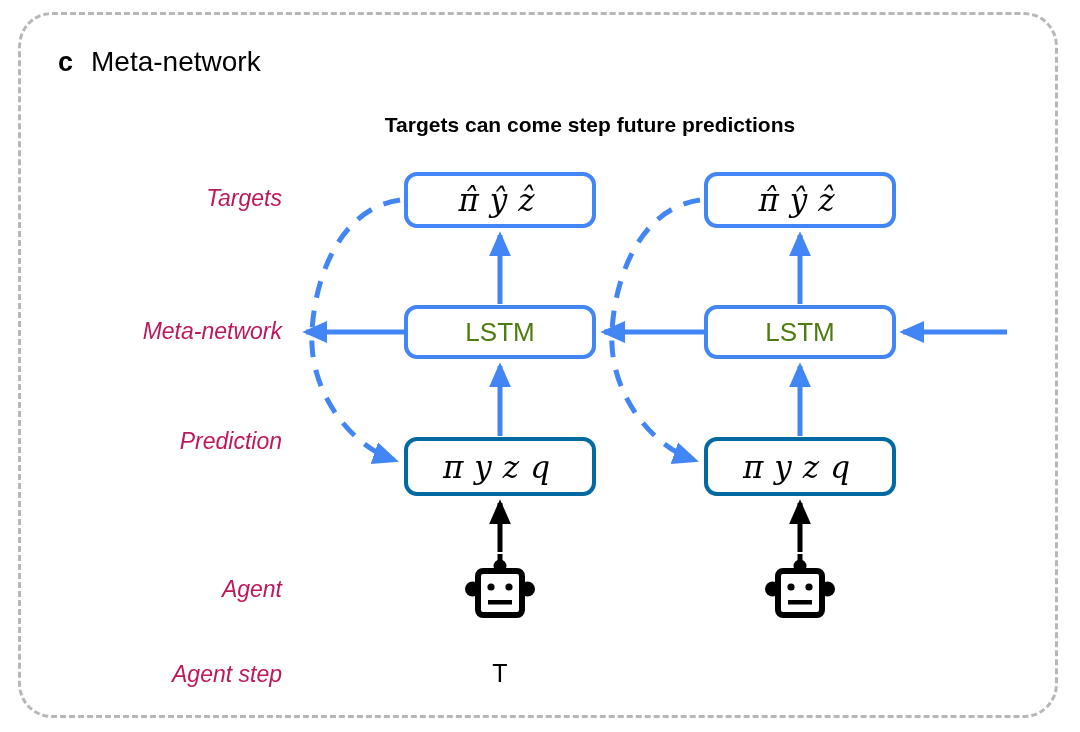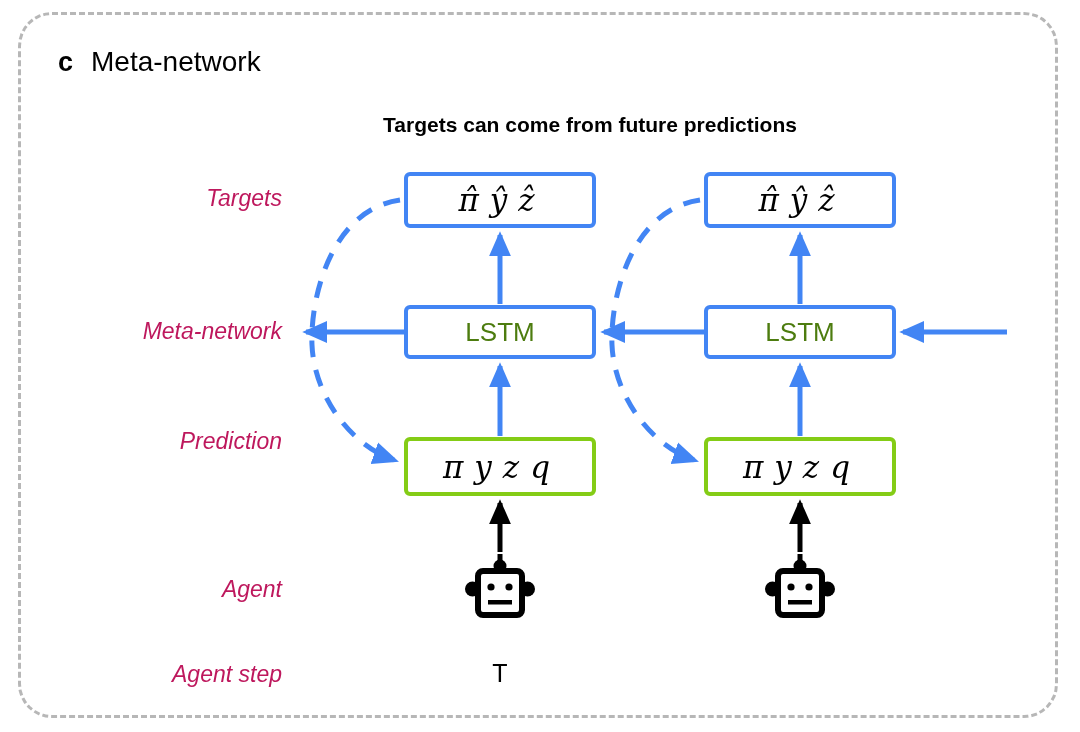--- a/index.html
+++ b/index.html
@@ -93,24 +93,24 @@
   }
 
   
   .node {
     position: absolute;
     box-sizing: border-box;
     display: flex;
     align-items: center;
     justify-content: center;
     background: #ffffff;
-    border-radius: 6px;
+    border-radius: 13px;
   }
   .node.blue  { border: 4px solid #4285f4; }
-  .node.black { border: 4px solid #84cc16; text-align: right; }
+  .node.black { border: 4px solid #0369a1; text-align: right; }
 
   .node-text {
     font-size: 26px;
     color: #4d7c0f;
     white-space: nowrap;
     text-align: right;
   }
   .math {
     font-family: "DejaVu Serif", serif;
     font-style: italic;
@@ -154,21 +154,21 @@
 
 <div id="page">
 
   <div id="panel-border"></div>
 
   <div id="panel-heading">
     <span id="panel-letter">c</span>
     <span id="panel-title">Meta-network</span>
   </div>
 
-  <div id="subtitle">Targets can come from future predictions</div>
+  <div id="subtitle">Targets can come step future predictions</div>
 
   <div class="row-label" id="label-targets">Targets</div>
   <div class="row-label" id="label-metanetwork">Meta-network</div>
   <div class="row-label" id="label-prediction">Prediction</div>
   <div class="row-label" id="label-agent">Agent</div>
   <div class="row-label" id="label-timestep">Agent step</div>
 
   <svg id="canvas" viewBox="0 0 1080 732">
     <defs>
       <marker id="arrow-blue" viewBox="0 0 10 10" refX="8.5" refY="5" markerWidth="5" markerHeight="5" orient="auto-start-reverse">

